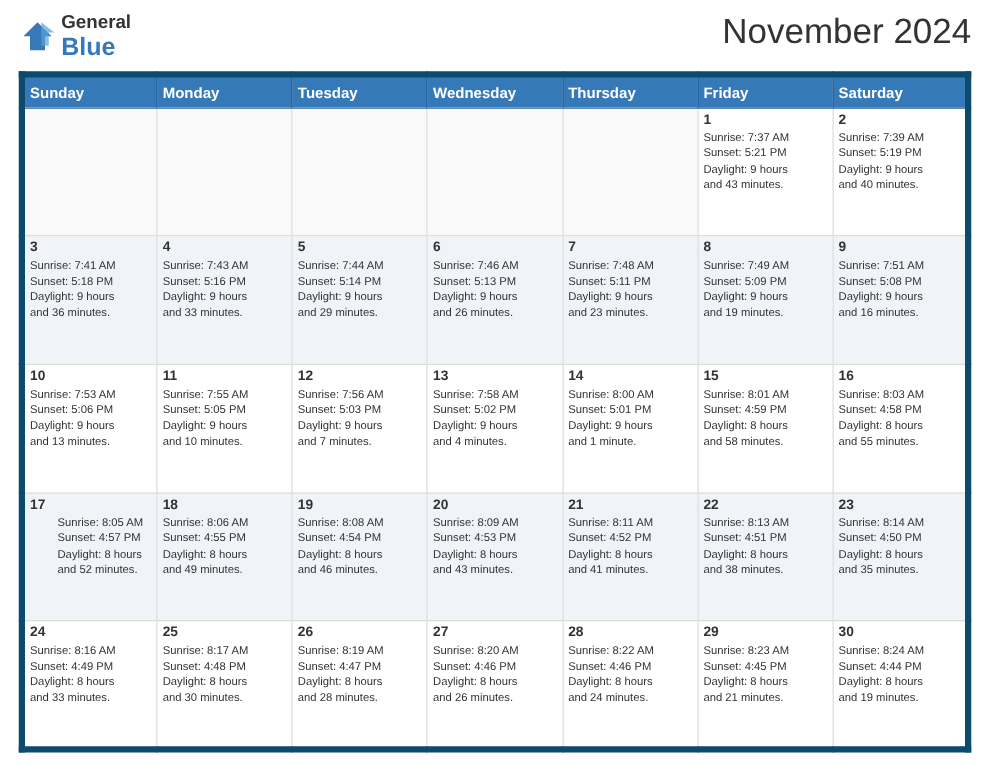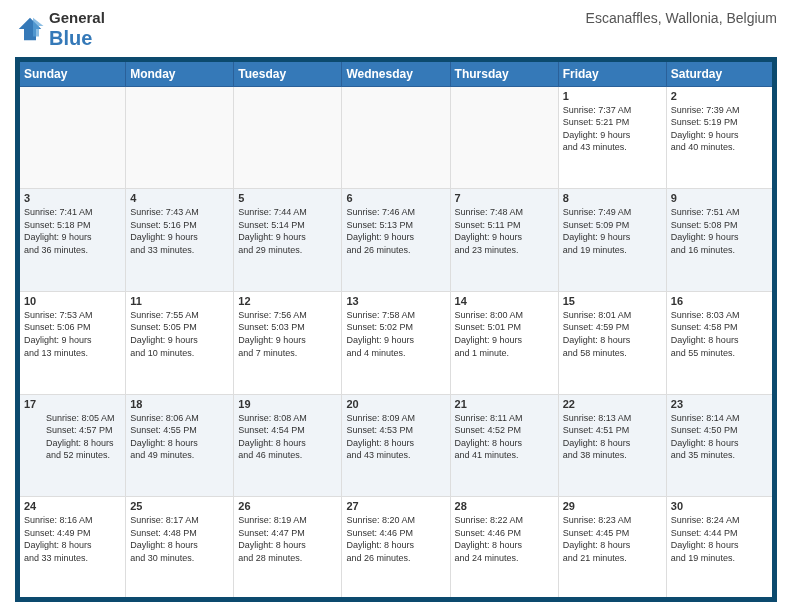--- a/index.html
+++ b/index.html
@@ -114,21 +114,21 @@
       <svg class="logo-icon" viewBox="0 0 40 40">
         <polygon points="20,5 35,20 28,20 28,35 12,35 12,20 5,20" fill="#3579b8"></polygon>
         <polygon points="24,5 38,16 32,16 32,30 24,30" fill="#5ba3d9" opacity="0.7"></polygon>
       </svg>
       <div class="logo-text">
         <span class="logo-general">General</span>
         <span class="logo-blue">Blue</span>
       </div>
     </div>
     <div class="title-block">
-      <div class="subtitle">Escanaffles, Wallonia, Belgium</div>
+      <div class="main-title">November 2024</div>
     </div>
   </div>
 
   <table class="calendar">
     <thead>
       <tr>
       <th>Sunday</th>
           <th>Monday</th>
           <th>Tuesday</th>
           <th>Wednesday</th>

